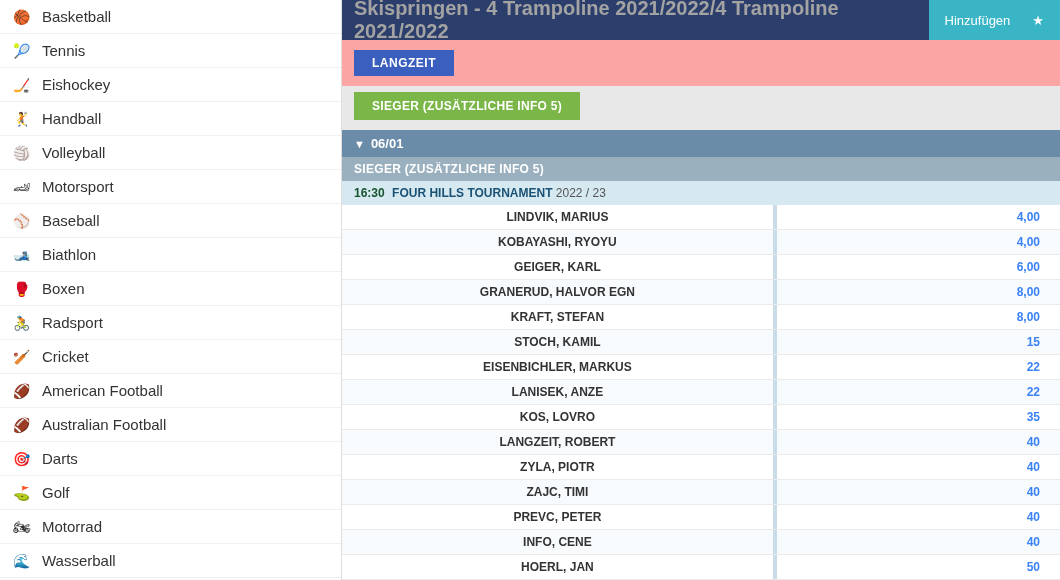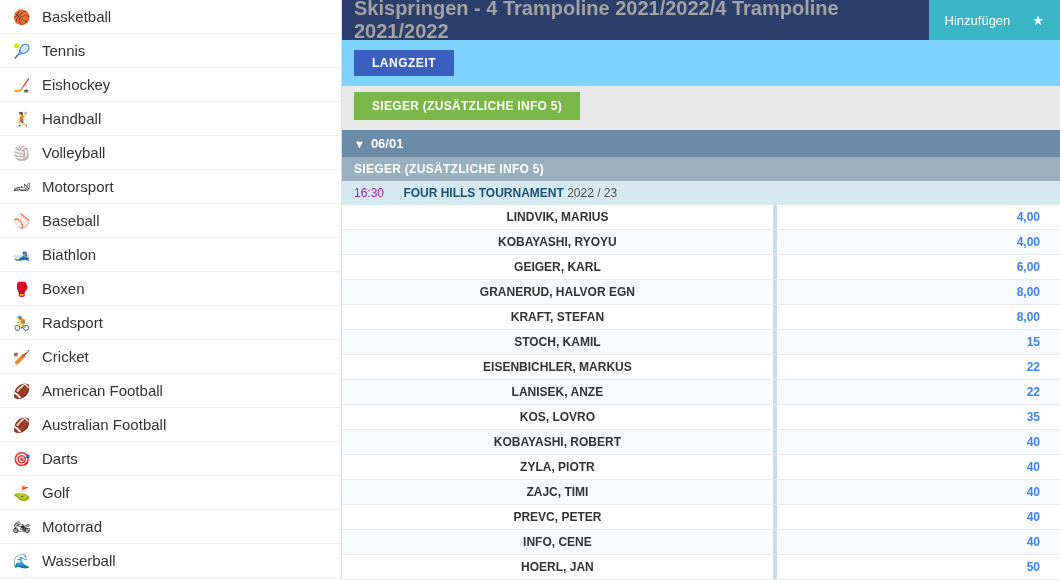--- a/index.html
+++ b/index.html
@@ -62,21 +62,21 @@
       font-size: 13px;
       cursor: pointer;
       display: flex;
       align-items: center;
       gap: 22px;
       white-space: nowrap;
     }
 
     
     .toolbar {
-      background: #7dd3fc;
+      background: #fca5a5;
       padding: 10px 12px;
     }
     .btn-langzeit {
       background: #3a5fbe;
       color: #fff;
       border: none;
       padding: 6px 18px;
       font-size: 12px;
       font-weight: bold;
       cursor: pointer;
@@ -123,21 +123,21 @@
     }
 
     
     .match-row {
       background: #d6e8f0;
       padding: 5px 12px;
       font-size: 12px;
       color: #1a5276;
       font-weight: bold;
     }
-    .match-row .time { color: #a21caf; font-weight: normal; margin-right: 16px; }
+    .match-row .time { color: #14532d; font-weight: bold; margin-right: 4px; }
     .match-row .name { color: #1a5276; }
     .match-row .year { color: #555; font-weight: normal; }
 
     
     .odds-table {
       width: 100%;
       border-collapse: collapse;
       background: #fff;
     }
     .odds-table tr { border-bottom: 1px solid #eaeaea; }
@@ -314,21 +314,21 @@
           <td class="player-name">LANISEK, ANZE</td>
           <td class="separator"></td>
           <td class="odds-val">22</td>
         </tr>
         <tr>
           <td class="player-name">KOS, LOVRO</td>
           <td class="separator"></td>
           <td class="odds-val">35</td>
         </tr>
         <tr>
-          <td class="player-name">KOBAYASHI, ROBERT</td>
+          <td class="player-name">LANGZEIT, ROBERT</td>
           <td class="separator"></td>
           <td class="odds-val">40</td>
         </tr>
         <tr>
           <td class="player-name">ZYLA, PIOTR</td>
           <td class="separator"></td>
           <td class="odds-val">40</td>
         </tr>
         <tr>
           <td class="player-name">ZAJC, TIMI</td>

